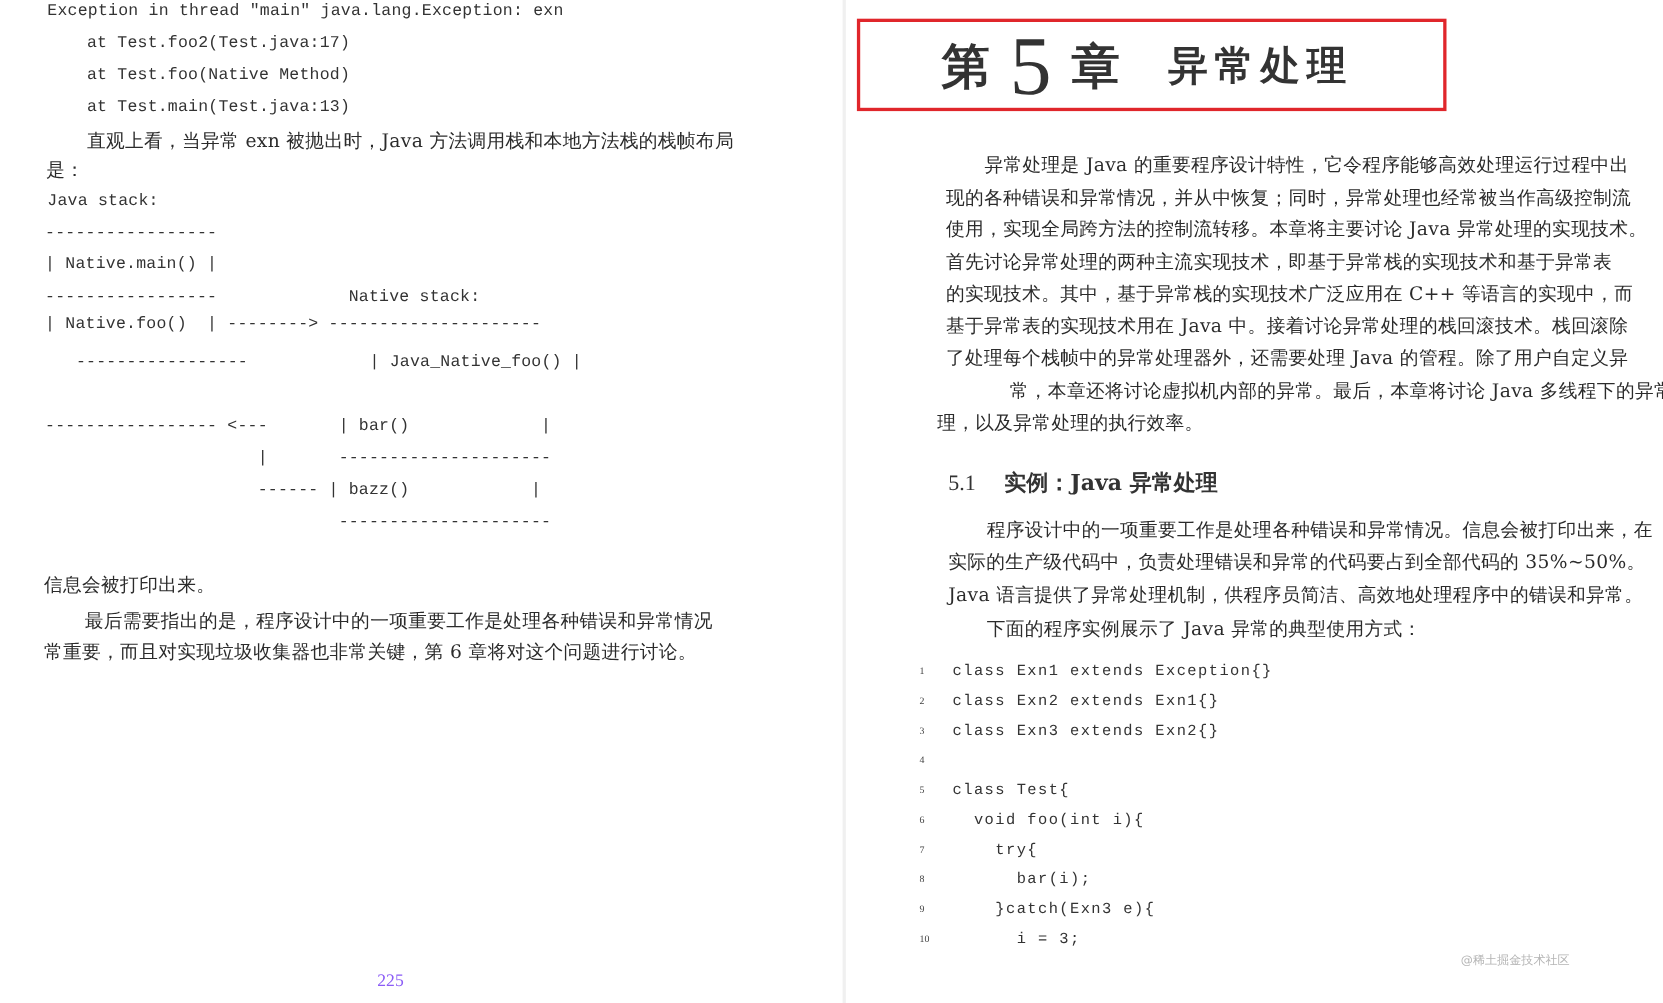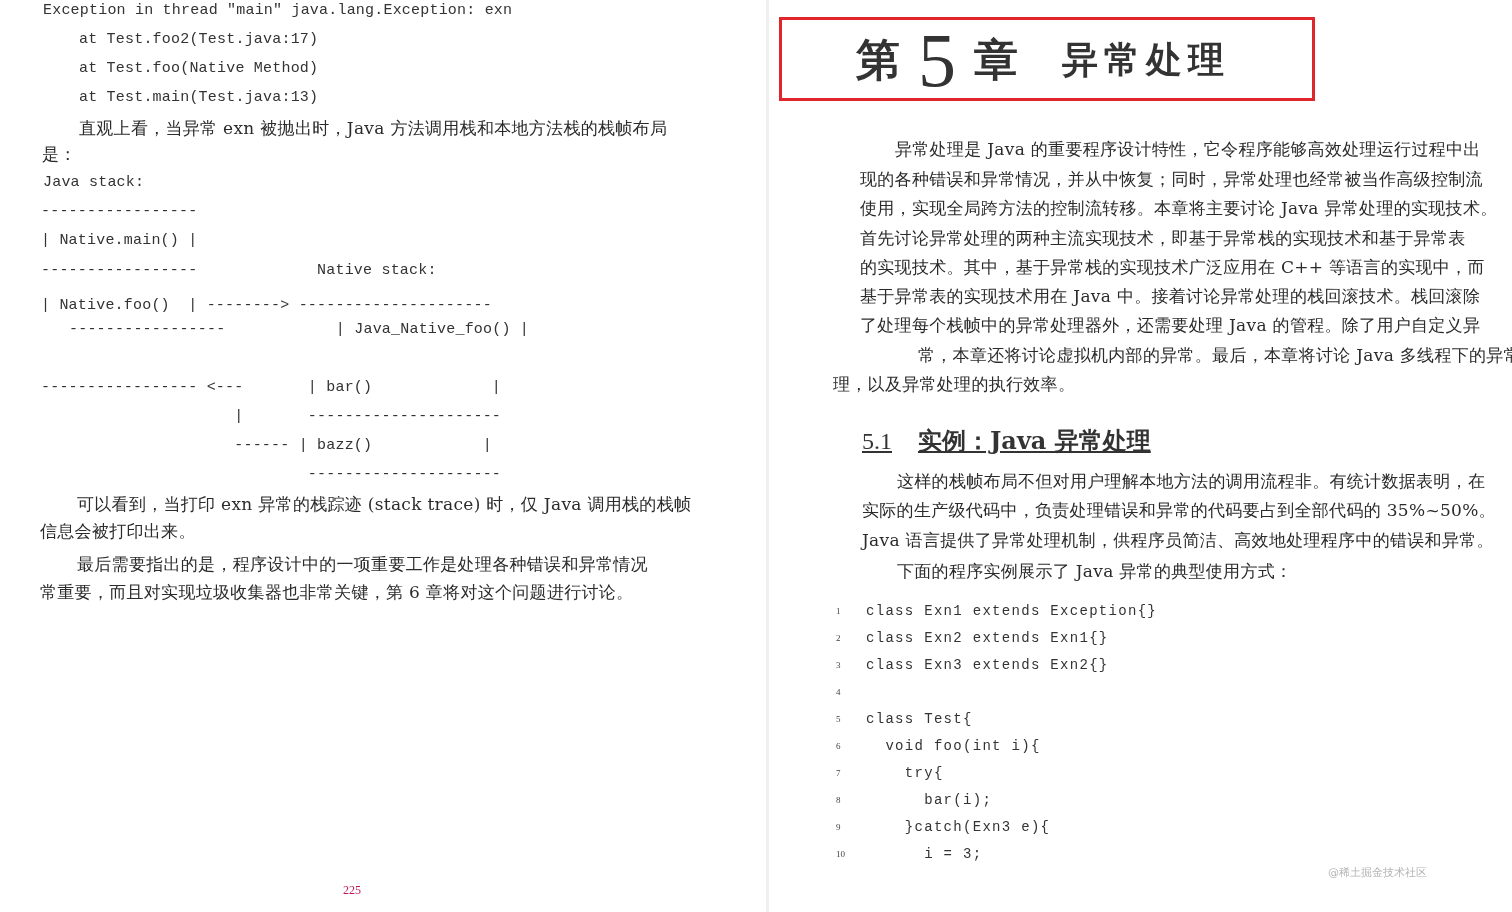--- a/index.html
+++ b/index.html
@@ -21,39 +21,39 @@
       font-size: 15px; color: #333; white-space: pre; position: absolute;
       letter-spacing: 0.2px;
     }
     .cjk {
       font-family: "DejaVu Serif", "Liberation Serif", serif;
       font-size: 17px; color: #2b2b2b; position: absolute; white-space: nowrap;
       letter-spacing: 0.3px;
     }
     .pagenum {
       position: absolute; font-family: "Liberation Serif", serif;
-      font-size: 12px; color: #be185d;
+      font-size: 16px; color: #8b5cf6;
     }
     
     .chapter-box {
       position: absolute; left: 779px; top: 17px; width: 536px; height: 84px;
       border: 3px solid #e0262b; box-sizing: border-box;
     }
     .chapter-title {
       position: absolute; left: 856px; top: 20px; height: 80px;
       display: flex; align-items: center;
       font-family: "DejaVu Serif", "Liberation Serif", serif; color: #333;
     }
     .ct-di { font-size: 44px; font-weight: bold; }
     .ct-num { font-size: 76px; margin: 0 18px; font-family: "Liberation Serif", serif; line-height: 1; }
     .ct-zhang { font-size: 44px; font-weight: bold; }
     .ct-name { font-size: 36px; font-weight: bold; margin-left: 44px; letter-spacing: 6px; }
     .section-title {
       position: absolute; left: 862px; top: 425px;
-      font-size: 24px; font-weight: bold; color: #333; white-space: nowrap; text-decoration: underline;
+      font-size: 20px; font-weight: bold; color: #333; white-space: nowrap;
     }
     .section-title .num { margin-right: 26px; font-weight: normal; font-family: "Liberation Serif", serif; }
     .code {
       position: absolute; left: 836px; font-family: "Liberation Mono", "DejaVu Sans Mono", monospace;
       font-size: 14px; color: #333; white-space: pre; letter-spacing: 1.3px;
     }
     .code .ln {
       display: inline-block; width: 16px; font-size: 9px; color: #444;
       font-family: "Liberation Serif", serif; letter-spacing: 0; text-align: left;
       margin-right: 14px; vertical-align: middle;
@@ -73,28 +73,27 @@
   <div class="mono" style="left:79px; top:60px;">at Test.foo(Native Method)</div>
   <div class="mono" style="left:79px; top:89px;">at Test.main(Test.java:13)</div>
 
   <div class="cjk" style="left:79px; top:117px;">直观上看，当异常 exn 被抛出时，Java 方法调用栈和本地方法栈的栈帧布局</div>
   <div class="cjk" style="left:42px; top:143px;">是：</div>
 
   <div class="mono" style="left:43px; top:174px;">Java stack:</div>
   <div class="mono" style="left:41px; top:203px;">-----------------</div>
   <div class="mono" style="left:41px; top:232px;">| Native.main() |</div>
   <div class="mono" style="left:41px; top:262px;">-----------------             Native stack:</div>
-  <div class="mono" style="left:41px; top:297px;">| Native.foo()  | --------&gt; ---------------------</div>
+  <div class="mono" style="left:41px; top:286px;">| Native.foo()  | --------&gt; ---------------------</div>
   <div class="mono" style="left:41px; top:321px;margin-left:28px;">-----------------            | Java_Native_foo() |</div>
   <div class="mono" style="left:41px; top:379px;">----------------- &lt;---       | bar()             |</div>
   <div class="mono" style="left:41px; top:408px;">                     |       ---------------------</div>
   <div class="mono" style="left:41px; top:437px;">                     ------ | bazz()            |</div>
   <div class="mono" style="left:41px; top:466px;">                             ---------------------</div>
 
-  <div class="cjk" style="left:77px; top:493px;">可以看到，当打印 exn 异常的栈踪迹 (stack trace) 时，仅 Java 调用栈的栈帧</div>
   <div class="cjk" style="left:40px; top:520px;">信息会被打印出来。</div>
   <div class="cjk" style="left:77px; top:553px;">最后需要指出的是，程序设计中的一项重要工作是处理各种错误和异常情况</div>
   <div class="cjk" style="left:40px; top:581px;text-align:right;">常重要，而且对实现垃圾收集器也非常关键，第 6 章将对这个问题进行讨论。</div>
 
   <div class="pagenum" style="left:343px; top:883px;">225</div>
 </div>
 
 <div class="divider"></div>
 
 <div class="page page-right"></div>
@@ -108,27 +107,27 @@
 </div>
 
 <div class="cjk" style="left:895px; top:138px;">异常处理是 Java 的重要程序设计特性，它令程序能够高效处理运行过程中出</div>
 <div class="cjk" style="left:860px; top:168px;">现的各种错误和异常情况，并从中恢复；同时，异常处理也经常被当作高级控制流</div>
 <div class="cjk" style="left:860px; top:197px;">使用，实现全局跨方法的控制流转移。本章将主要讨论 Java 异常处理的实现技术。</div>
 <div class="cjk" style="left:860px; top:227px;">首先讨论异常处理的两种主流实现技术，即基于异常栈的实现技术和基于异常表</div>
 <div class="cjk" style="left:860px; top:256px;">的实现技术。其中，基于异常栈的实现技术广泛应用在 C++ 等语言的实现中，而</div>
 <div class="cjk" style="left:860px; top:285px;">基于异常表的实现技术用在 Java 中。接着讨论异常处理的栈回滚技术。栈回滚除</div>
 <div class="cjk" style="left:860px; top:314px;">了处理每个栈帧中的异常处理器外，还需要处理 Java 的管程。除了用户自定义异</div>
 <div class="cjk" style="left:881px; top:344px;margin-left:37px;">常，本章还将讨论虚拟机内部的异常。最后，本章将讨论 Java 多线程下的异常处</div>
-<div class="cjk" style="left:833px; top:373px;">理，以及异常处理的执行效率。</div>
+<div class="cjk" style="left:852px; top:373px;">理，以及异常处理的执行效率。</div>
 
 <div class="section-title">
   <span class="num">5.1</span><span>实例：Java 异常处理</span>
 </div>
 
-<div class="cjk" style="left:897px; top:470px;">这样的栈帧布局不但对用户理解本地方法的调用流程非。有统计数据表明，在</div>
+<div class="cjk" style="left:897px; top:470px;">程序设计中的一项重要工作是处理各种错误和异常情况。信息会被打印出来，在</div>
 <div class="cjk" style="left:862px; top:499px;">实际的生产级代码中，负责处理错误和异常的代码要占到全部代码的 35%~50%。</div>
 <div class="cjk" style="left:862px; top:529px;">Java 语言提供了异常处理机制，供程序员简洁、高效地处理程序中的错误和异常。</div>
 <div class="cjk" style="left:897px; top:560px;">下面的程序实例展示了 Java 异常的典型使用方式：</div>
 
 <div class="code" style="top:603px;"><span class="ln">1</span><span>class Exn1 extends Exception{}</span></div>
 <div class="code" style="top:630px;"><span class="ln">2</span><span>class Exn2 extends Exn1{}</span></div>
 <div class="code" style="top:657px;"><span class="ln">3</span><span>class Exn3 extends Exn2{}</span></div>
 <div class="code" style="top:684px;"><span class="ln">4</span><span></span></div>
 <div class="code" style="top:711px;"><span class="ln">5</span><span>class Test{</span></div>
 <div class="code" style="top:738px;"><span class="ln">6</span><span>  void foo(int i){</span></div>

